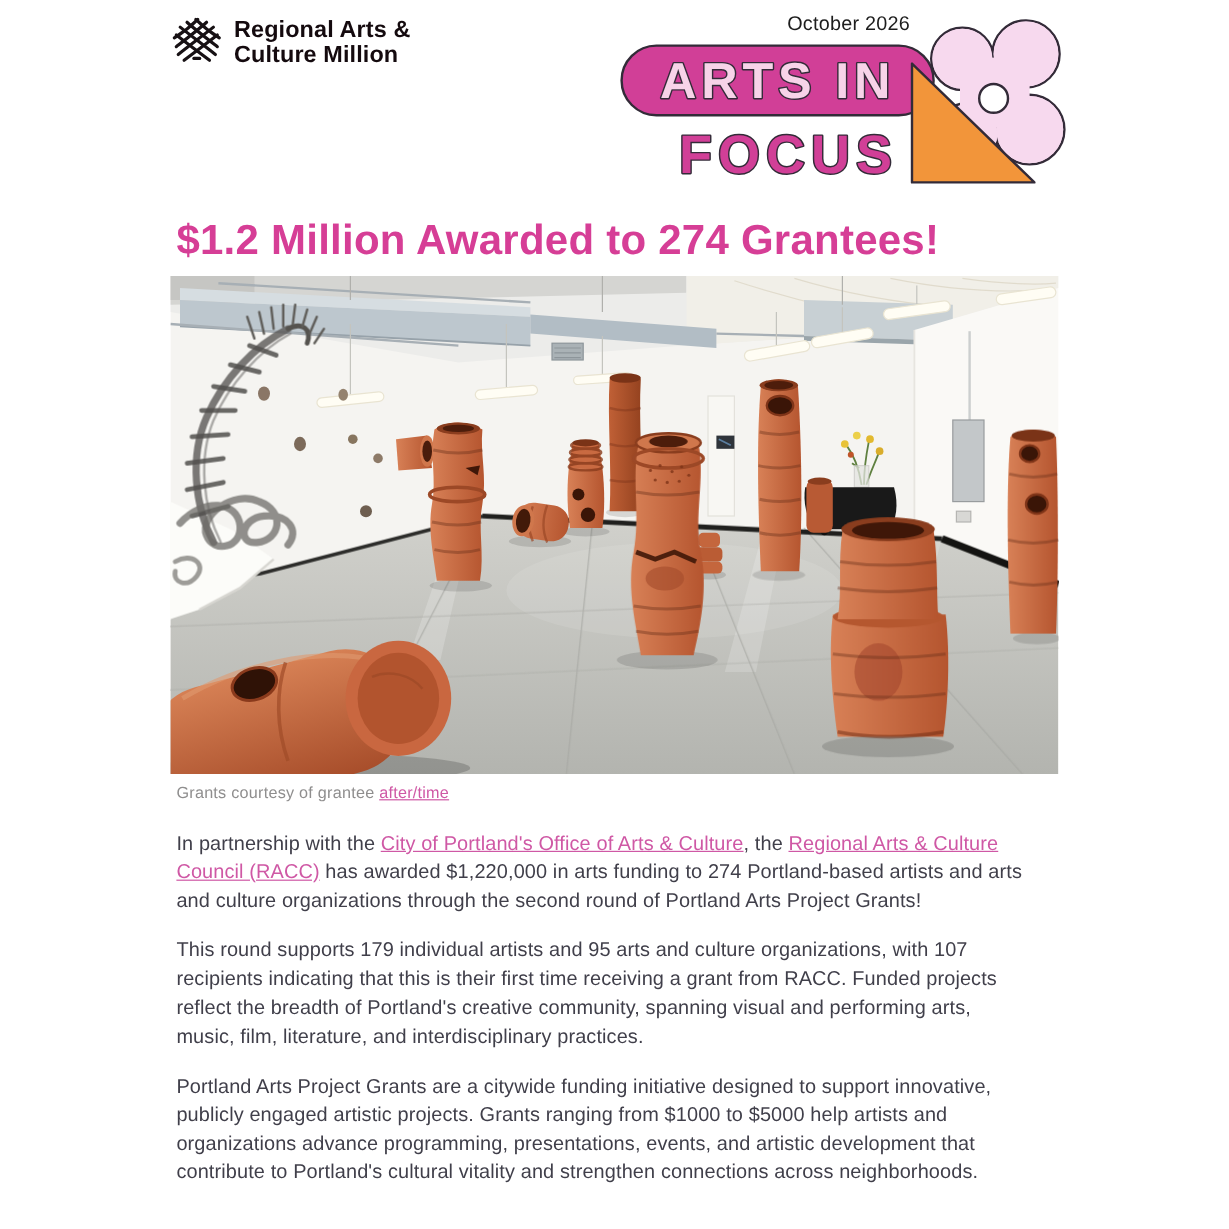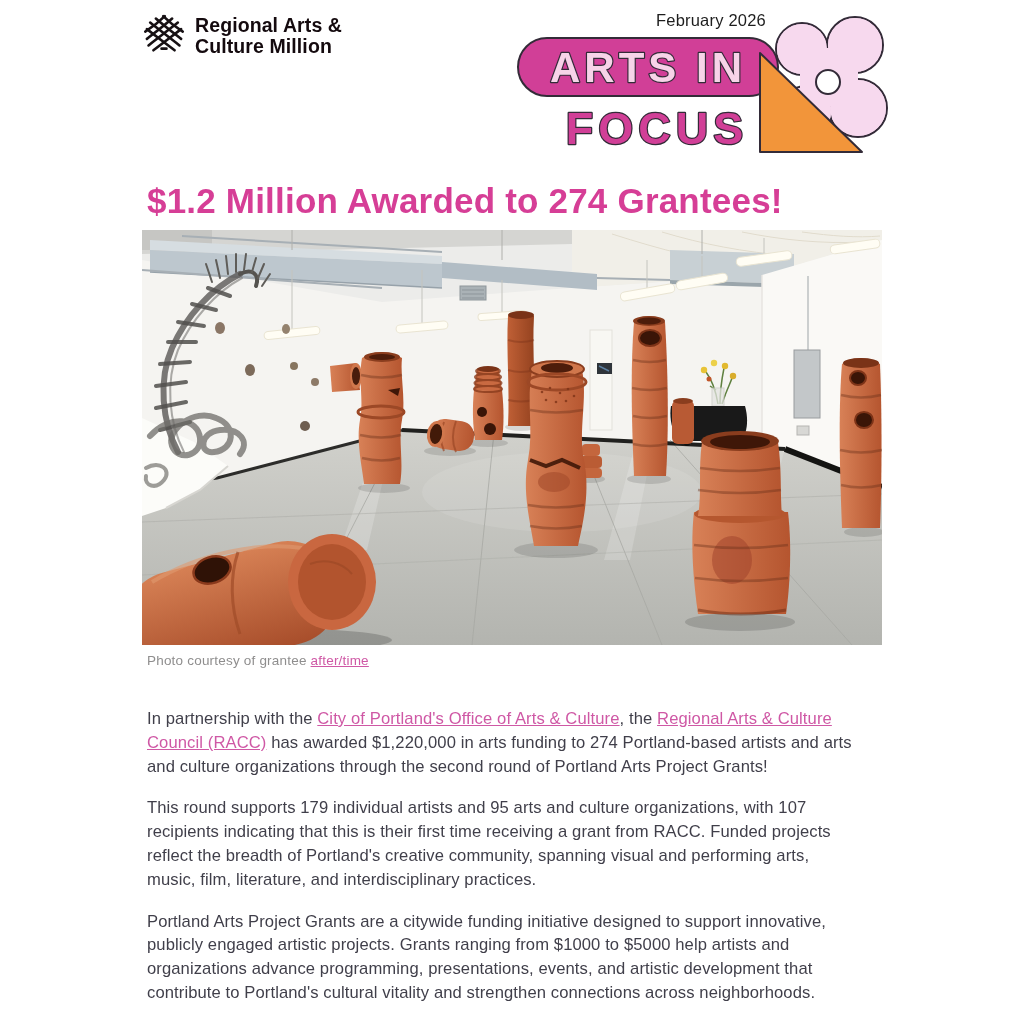--- a/index.html
+++ b/index.html
@@ -21,21 +21,21 @@
   .headline{position:absolute;left:147px;top:181px;font-size:35px;font-weight:700;
             color:#d63e96;letter-spacing:.2px;}
 
   .photo{position:absolute;left:142px;top:230px;width:740px;height:415px;display:block;}
 
   .caption{position:absolute;left:147px;top:653px;font-size:13.5px;color:#8f8e8e;letter-spacing:.2px;}
   a.link{color:#cf58a5;text-decoration:underline;cursor:pointer;text-align:center;}
 
   .body-copy{position:absolute;left:147px;top:691px;width:714px;font-size:16.6px;
              line-height:23.8px;color:#403f4a;letter-spacing:.1px;}
-  .body-copy p{margin:16px 0 18px 0;}
+  .body-copy p{margin:0 0 18px 0;}
 </style>
 </head>
 <body>
 
 <div id="page">
 
   <div class="brand">
     <svg class="brand-icon" viewBox="0 0 54 52">
       <g stroke="#171114" stroke-width="3.2" stroke-linecap="round" fill="none">
         <path d="M10,12 C20,20 36,32 46,40"></path>
@@ -48,21 +48,21 @@
         <path d="M28,4 C22,10 12,18 4,23"></path>
         <path d="M24,44 L30,44"></path>
       </g>
     </svg>
     <div class="brand-text">
       <div>Regional Arts &amp;</div>
       <div>Culture Million</div>
     </div>
   </div>
 
-  <div class="issue-date">February 2026</div>
+  <div class="issue-date">October 2026</div>
 
   <svg class="masthead" viewBox="0 0 400 165">
 
     <g>
       <g fill="#f7d9ee" stroke="#332b38" stroke-width="2">
         <circle cx="302" cy="49" r="26"></circle>
           <circle cx="355" cy="45" r="28"></circle>
         <circle cx="358" cy="108" r="29"></circle>
           <circle cx="306" cy="112" r="26"></circle>
       </g>
@@ -357,21 +357,21 @@
       <path d="M10,352 C60,322 120,312 160,318" stroke="#e09a70" stroke-width="4" opacity=".6" fill="none"></path>
       <path d="M96,322 C88,346 88,376 98,404" stroke="#a04b28" stroke-width="3" opacity=".7" fill="none"></path>
       <ellipse cx="190" cy="352" rx="44" ry="48" fill="#c96740"></ellipse>
       <ellipse cx="190" cy="352" rx="34" ry="38" fill="#b2542e"></ellipse>
       <path d="M168,334 C182,328 200,332 210,344" stroke="#9c4826" stroke-width="2" fill="none" opacity=".7"></path>
       <ellipse cx="70" cy="340" rx="19" ry="13" transform="rotate(-18 70 340)" fill="#2f1206" stroke="#8a3a1c" stroke-width="2.5"></ellipse>
     </g>
   </svg>
 
   <div class="caption">
-    <span>Photo courtesy of grantee </span><a class="link" href="#">after/time</a>
+    <span>Grants courtesy of grantee </span><a class="link" href="#">after/time</a>
   </div>
 
   <div class="body-copy">
     <p><span>In partnership with the </span><a href="#" class="link">City of Portland's Office of Arts &amp; Culture</a><span>, the </span><a href="#" class="link">Regional Arts &amp; Culture Council (RACC)</a><span> has awarded $1,220,000 in arts funding to 274 Portland-based artists and arts and culture organizations through the second round of Portland Arts Project Grants!</span></p>
     <p>This round supports 179 individual artists and 95 arts and culture organizations, with 107 recipients indicating that this is their first time receiving a grant from RACC. Funded projects reflect the breadth of Portland's creative community, spanning visual and performing arts, music, film, literature, and interdisciplinary practices.</p>
     <p>Portland Arts Project Grants are a citywide funding initiative designed to support innovative, publicly engaged artistic projects. Grants ranging from $1000 to $5000 help artists and organizations advance programming, presentations, events, and artistic development that contribute to Portland's cultural vitality and strengthen connections across neighborhoods.</p>
   </div>
 
 </div>
 

